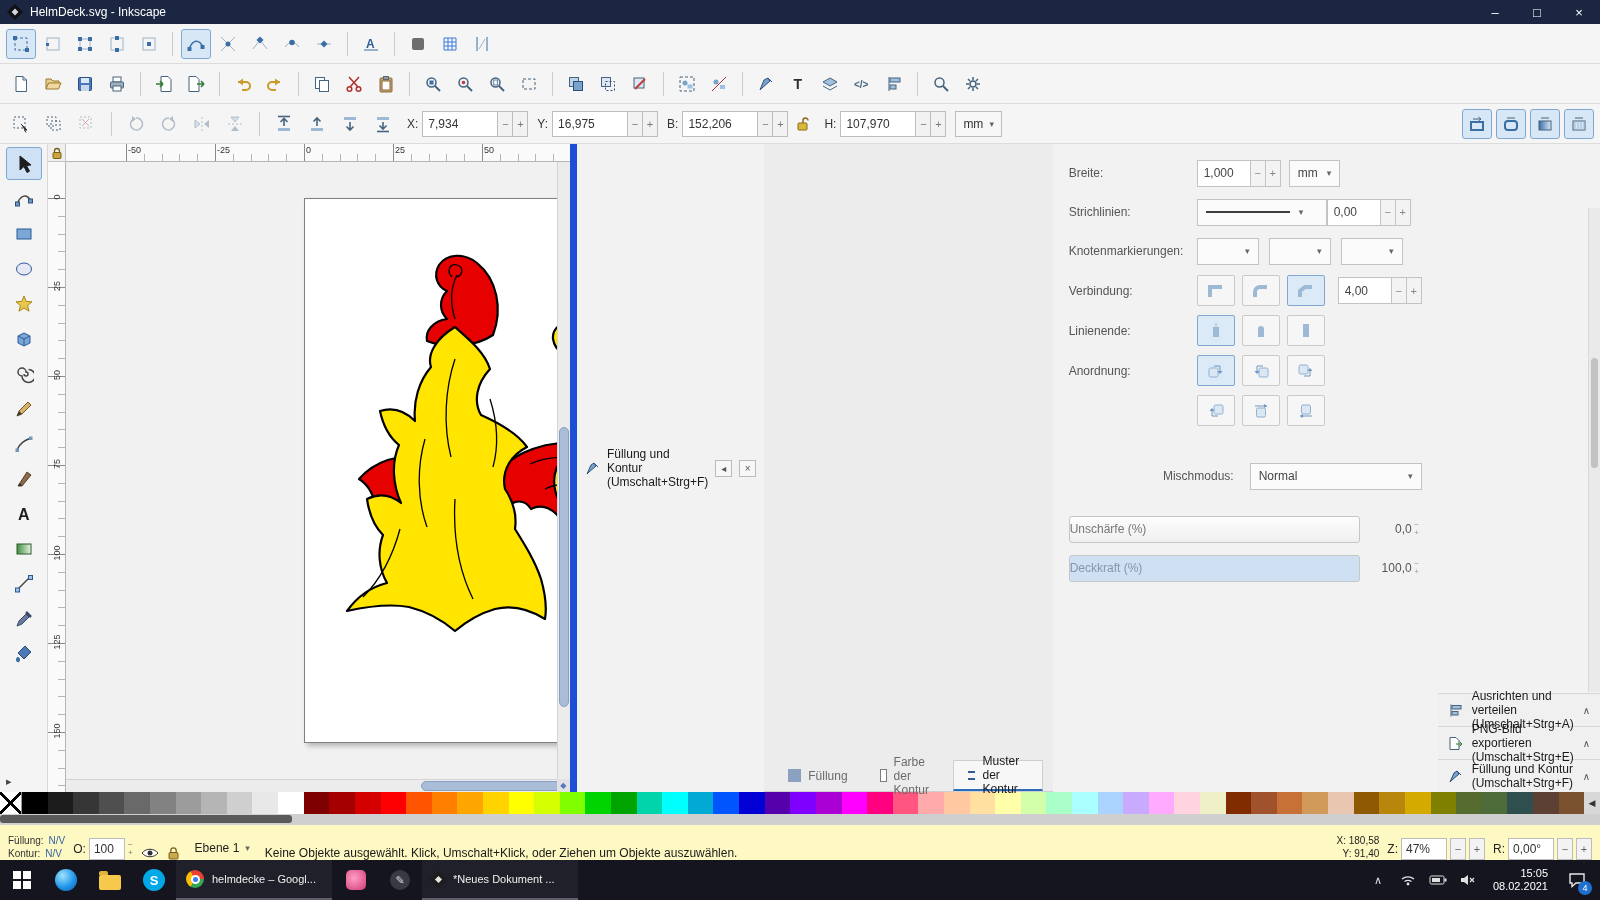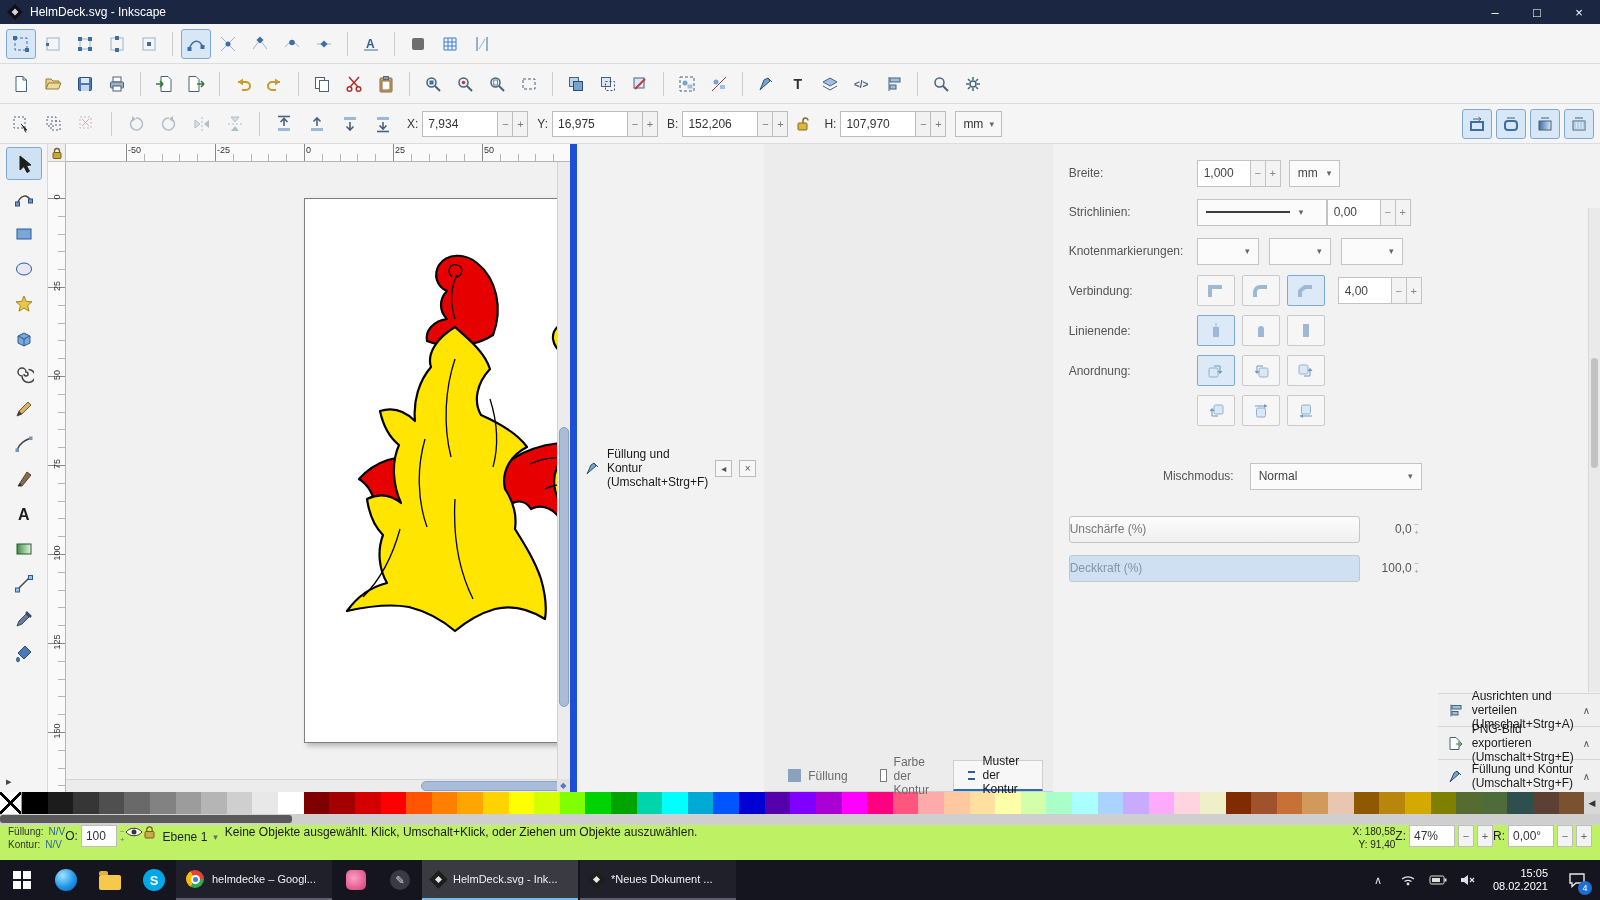--- a/index.html
+++ b/index.html
@@ -93,21 +93,21 @@
 
 .palette-row{flex:0 0 22px;display:flex;align-items:stretch;background:#e4e4e4}
 .none-swatch{flex:0 0 22px;background:
  linear-gradient(45deg,transparent 45%,#000 45% 55%,transparent 55%),
  linear-gradient(-45deg,transparent 45%,#000 45% 55%,transparent 55%),#fff;border-right:1px solid #999}
 .swatch{flex:1}
 .pal-arrow{flex:0 0 16px;display:flex;align-items:center;justify-content:center;font-size:9px;color:#333;background:#d8d8d8}
 .palette-scroll{flex:0 0 10px;background:#cfcfcf;position:relative}
 .pal-thumb{position:absolute;left:0;top:1px;height:8px;width:292px;background:#5a5a5a;border-radius:3px}
 
-.statusbar{flex:0 0 36px;background:#bef264;border-top:1px solid #d2d2d2;display:flex;align-items:flex-start;padding:0 8px}
+.statusbar{flex:0 0 36px;background:#fef9c3;border-top:1px solid #d2d2d2;display:flex;align-items:flex-end;gap:8px;padding:0 8px}
 .fs-block{display:flex;flex-direction:column;font-size:10px;line-height:13px;color:#333}
 .fs-row{display:flex;gap:5px}
 .nv{color:#3465a4}
 .sb-spin{display:flex;align-items:center;gap:3px}
 .sb-box{width:36px;height:22px;border:1px solid #bdbdbd;background:#fff;display:flex;align-items:center;padding:0 4px;color:#333}
 .sb-box.small{width:46px}
 .sb-pm{display:flex;flex-direction:column;font-size:8px;line-height:8px;color:#777}
 .layer-dd{height:24px;display:flex;align-items:center;gap:6px;border:1px solid transparent;padding:0 6px;color:#222}
 .sb-msg{flex:1;color:#1a1a1a;white-space:nowrap;overflow:hidden;text-overflow:ellipsis}
 .xy-block{display:flex;flex-direction:column;align-items:flex-end;font-size:10px;line-height:13px;color:#222;min-width:70px}
@@ -1121,26 +1121,20 @@
           </i>
         </span>
       <span>helmdecke – Googl...</span>
     </span>
     <span class="tk-icobtn">
         <span class="app-circ1"></span>
       </span>
     <span class="tk-icobtn">
         <span class="app-circ2">✎</span>
       </span>
-    <span class="twin active">
-      <span class="ink-diamond">
-          <i></i>
-        </span>
-      <span>HelmDeck.svg - Ink...</span>
-    </span>
     <span class="twin">
       <span class="ink-diamond">
           <i></i>
         </span>
       <span>*Neues Dokument ...</span>
     </span>
     <div class="tray">
       <span class="tray-ic">∧</span>
       <span class="tray-ic">
           <svg class="ic" width="16" height="12">

